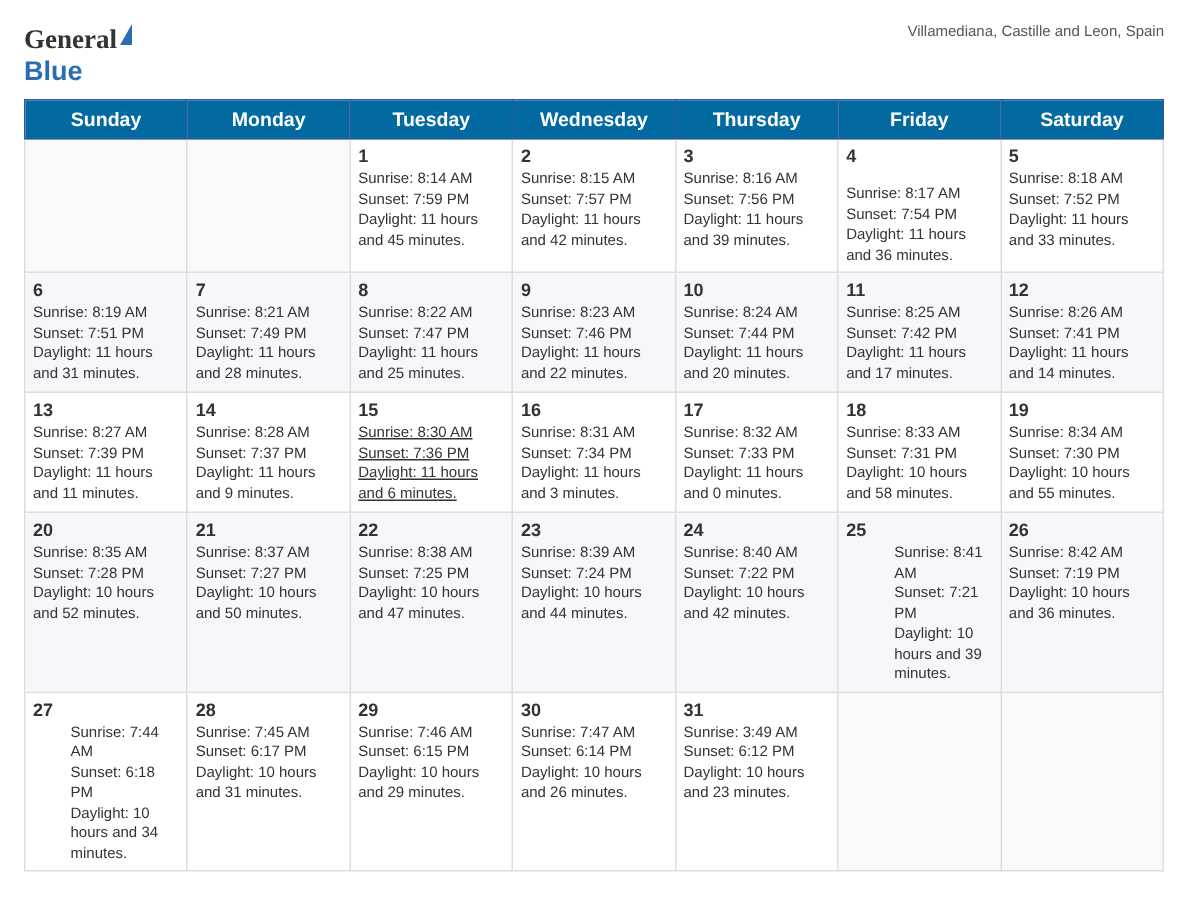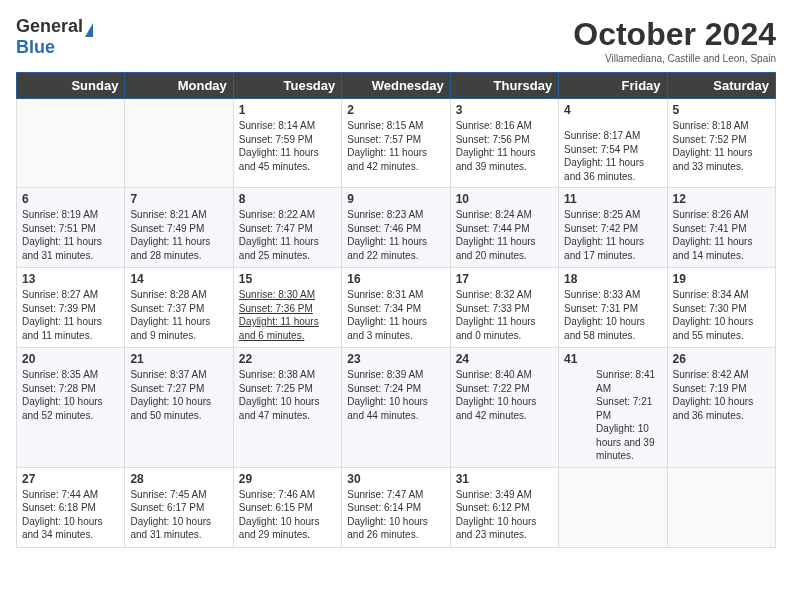--- a/index.html
+++ b/index.html
@@ -35,43 +35,44 @@
       display: inline-block;
       width: 0;
       height: 0;
       border-left: 8px solid transparent;
       border-bottom: 14px solid #2a6db5;
       margin-left: 2px;
       vertical-align: middle;
     }
     .logo-row {
       display: flex;
-      align-items: flex-end;
+      align-items: flex-start;
+      font-family: Liberation Serif, serif;
     }
     .title-block {
       text-align: right;
     }
     .month-title {
       font-size: 32px;
       font-weight: bold;
       color: #333;
     }
     .subtitle {
       font-size: 10px;
       color: #555;
     }
     .calendar {
       width: 100%;
       border-collapse: collapse;
       border: 1px solid #ccc;
     }
     .calendar th {
-      background-color: #404040;
+      background-color: #0369a1;
       color: #fff;
-      text-align: right;
+      text-align: center;
       padding: 5px 6px;
       font-size: 13px;
       border: 1px solid #2a5a9a;
     }
     .calendar td {
       vertical-align: top;
       padding: 4px 5px;
       border: 1px solid #ddd;
       font-size: 10.5px;
       color: #333;
@@ -105,21 +106,20 @@
 
 <div class="header">
   <div class="logo">
     <div class="logo-row">
       <span class="logo-general">General</span>
       <span class="logo-icon"></span>
     </div>
     <span class="logo-blue">Blue</span>
   </div>
   <div class="title-block">
-    <div class="month-title">October 2024</div>
     <div class="subtitle">Villamediana, Castille and Leon, Spain</div>
   </div>
 </div>
 
 <table class="calendar">
   <thead>
     <tr>
     <th>Sunday</th>
         <th>Monday</th>
         <th>Tuesday</th>
@@ -277,36 +277,36 @@
 Sunset: 7:24 PM
 Daylight: 10 hours and 44 minutes.</div>
         </td>
         <td>
           <span class="day-num">24</span>
           <div class="cell-text" style="white-space: pre-line;">Sunrise: 8:40 AM
 Sunset: 7:22 PM
 Daylight: 10 hours and 42 minutes.</div>
         </td>
         <td>
-          <span class="day-num">41</span>
+          <span class="day-num">25</span>
           <div class="cell-text" style="white-space: pre-line; margin-left: 32px;">Sunrise: 8:41 AM
 Sunset: 7:21 PM
 Daylight: 10 hours and 39 minutes.</div>
         </td>
         <td>
           <span class="day-num">26</span>
           <div class="cell-text" style="white-space: pre-line;">Sunrise: 8:42 AM
 Sunset: 7:19 PM
 Daylight: 10 hours and 36 minutes.</div>
         </td>
       </tr>
       <tr>
         <td>
           <span class="day-num">27</span>
-          <div class="cell-text" style="white-space: pre-line;">Sunrise: 7:44 AM
+          <div class="cell-text" style="white-space: pre-line; margin-left: 25px;">Sunrise: 7:44 AM
 Sunset: 6:18 PM
 Daylight: 10 hours and 34 minutes.</div>
         </td>
         <td>
           <span class="day-num">28</span>
           <div class="cell-text" style="white-space: pre-line;">Sunrise: 7:45 AM
 Sunset: 6:17 PM
 Daylight: 10 hours and 31 minutes.</div>
         </td>
         <td>

